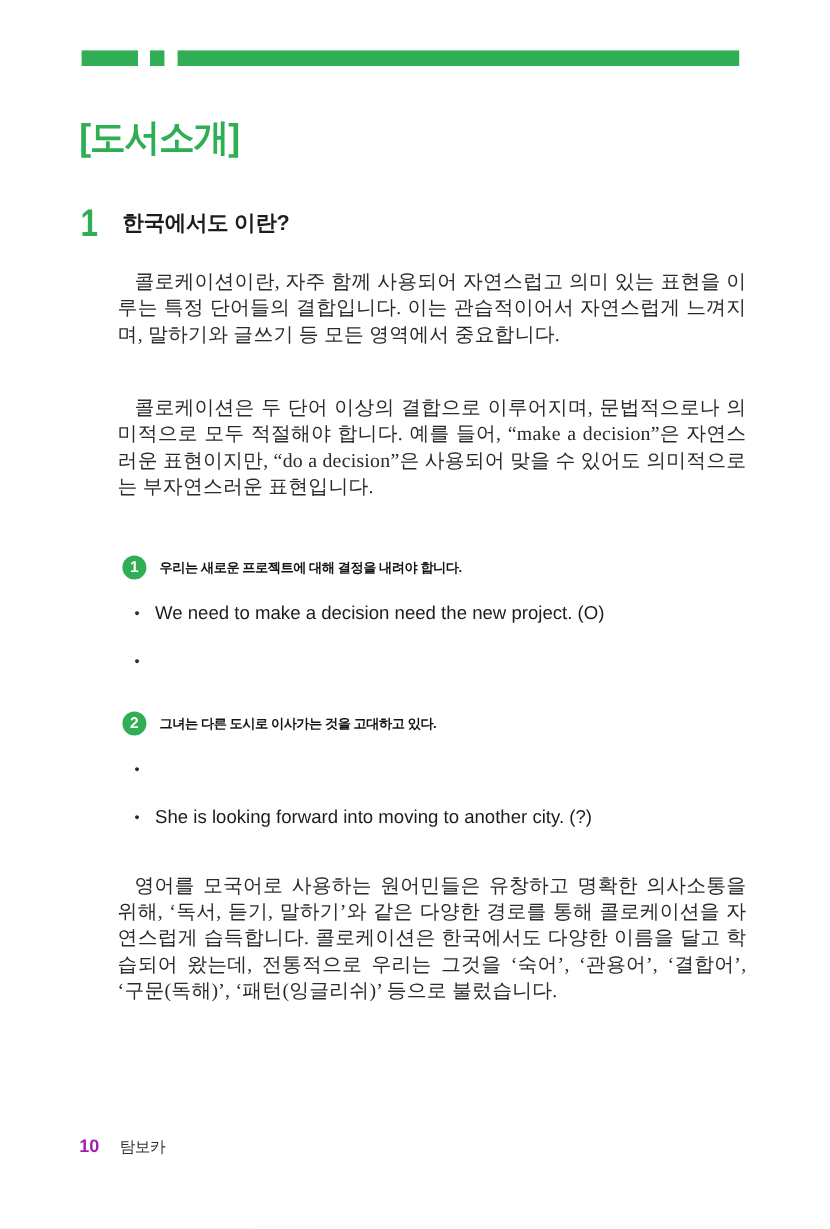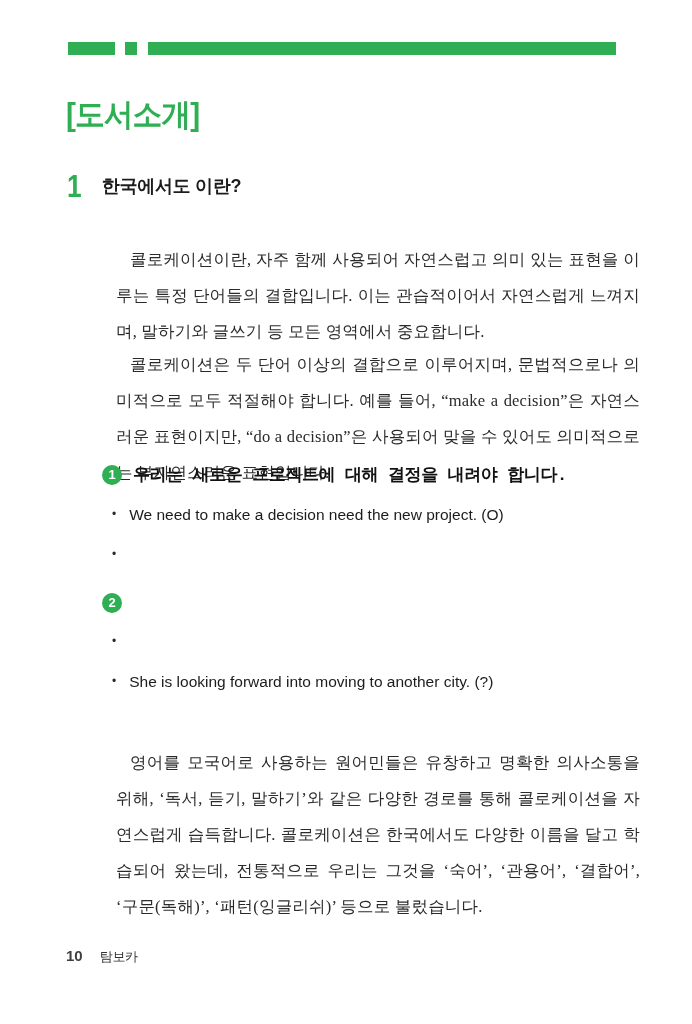--- a/index.html
+++ b/index.html
@@ -63,23 +63,23 @@
     font-size: 18px;
     letter-spacing: -0.3px;
     color: #1c1c1c;
   }
 
   
   .body-para {
     position: absolute;
     left: 98px;
     width: 524px;
-    margin: 18px;
+    margin: 0;
     font-size: 16.5px;
-    line-height: 36px;
+    line-height: 22px;
     color: #2a2a2a;
     text-align: justify;
     text-indent: 14px;
     letter-spacing: 0.2px;
   }
   .para-1 { top: 224px; }
   .para-2 { top: 329px; }
   .para-3 { top: 727px; }
 
   
@@ -101,23 +101,23 @@
     border-radius: 50%;
     background: #2fae54;
     color: #ffffff;
     font-family: "Liberation Sans", sans-serif;
     font-weight: bold;
     font-size: 13px;
     line-height: 20px;
     text-align: center;
   }
   .example-title {
-    font-family: Liberation Mono, monospace;
-    font-weight: bold;
-    font-size: 17px;
+    font-family: Liberation Sans, sans-serif;
+    font-weight: bold;
+    font-size: 11px;
     letter-spacing: -0.4px;
     color: #121212;
   }
   .bullet-line {
     display: flex;
     gap: 13px;
     margin: 17px 0 0 10px;
     font-family: "Liberation Sans", sans-serif;
     font-weight: 500;
     font-size: 15.5px;
@@ -137,21 +137,21 @@
     position: absolute;
     top: 947px; left: 66px;
     display: flex;
     align-items: baseline;
     gap: 17px;
     font-family: "Liberation Sans", sans-serif;
   }
   .page-num {
     font-weight: bold;
     font-size: 15px;
-    color: #404040;
+    color: #a21caf;
   }
   .book-name {
     font-weight: normal;
     font-size: 13px;
     letter-spacing: -0.3px;
     color: #2f2f2f;
   }
 </style>
 </head>
 <body>
@@ -185,20 +185,21 @@
       <span>We need to make a decision need the new project. (O)</span>
     </div>
     <div class="bullet-line">
       <span class="bullet-dot">•</span>
     </div>
   </div>
 
   <div class="example example-2">
     <div class="example-head">
       <span class="num-circle">2</span>
+      <span class="example-title">그녀는 다른 도시로 이사가는 것을 고대하고 있다.</span>
     </div>
     <div class="bullet-line">
       <span class="bullet-dot">•</span>
     </div>
     <div class="bullet-line">
       <span class="bullet-dot">•</span>
       <span>She is looking forward into moving to another city. (?)</span>
     </div>
   </div>
 

